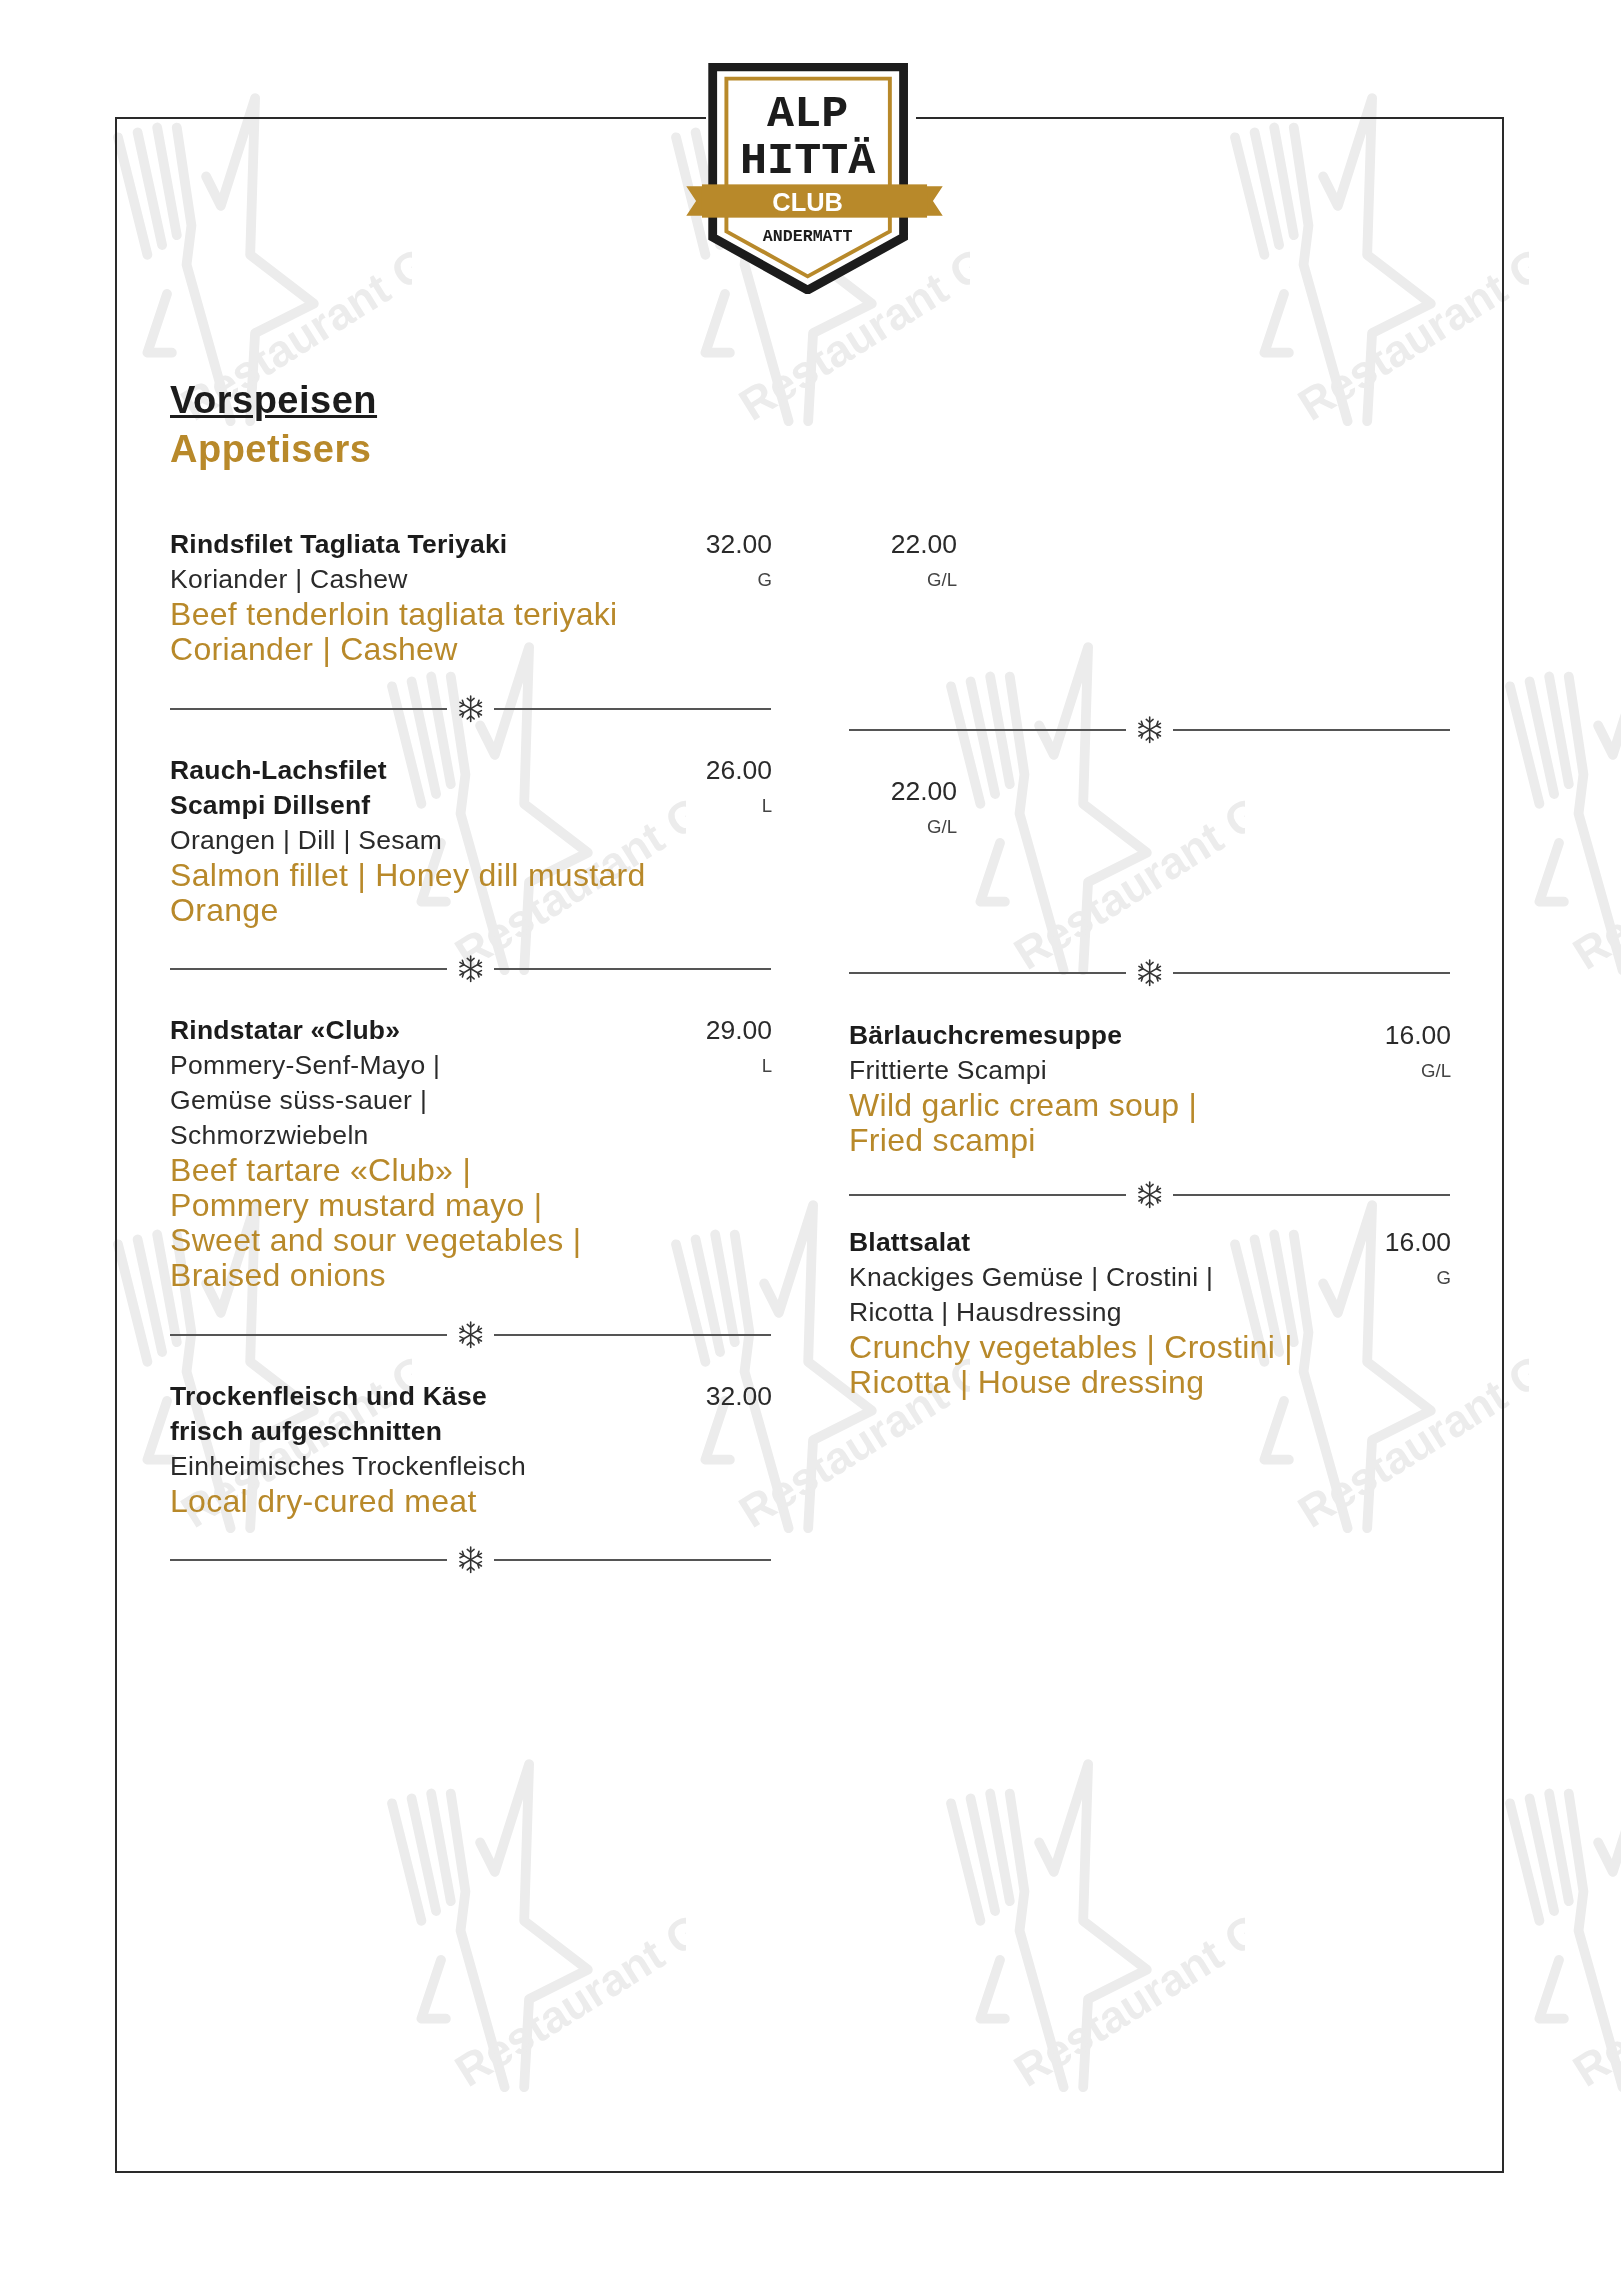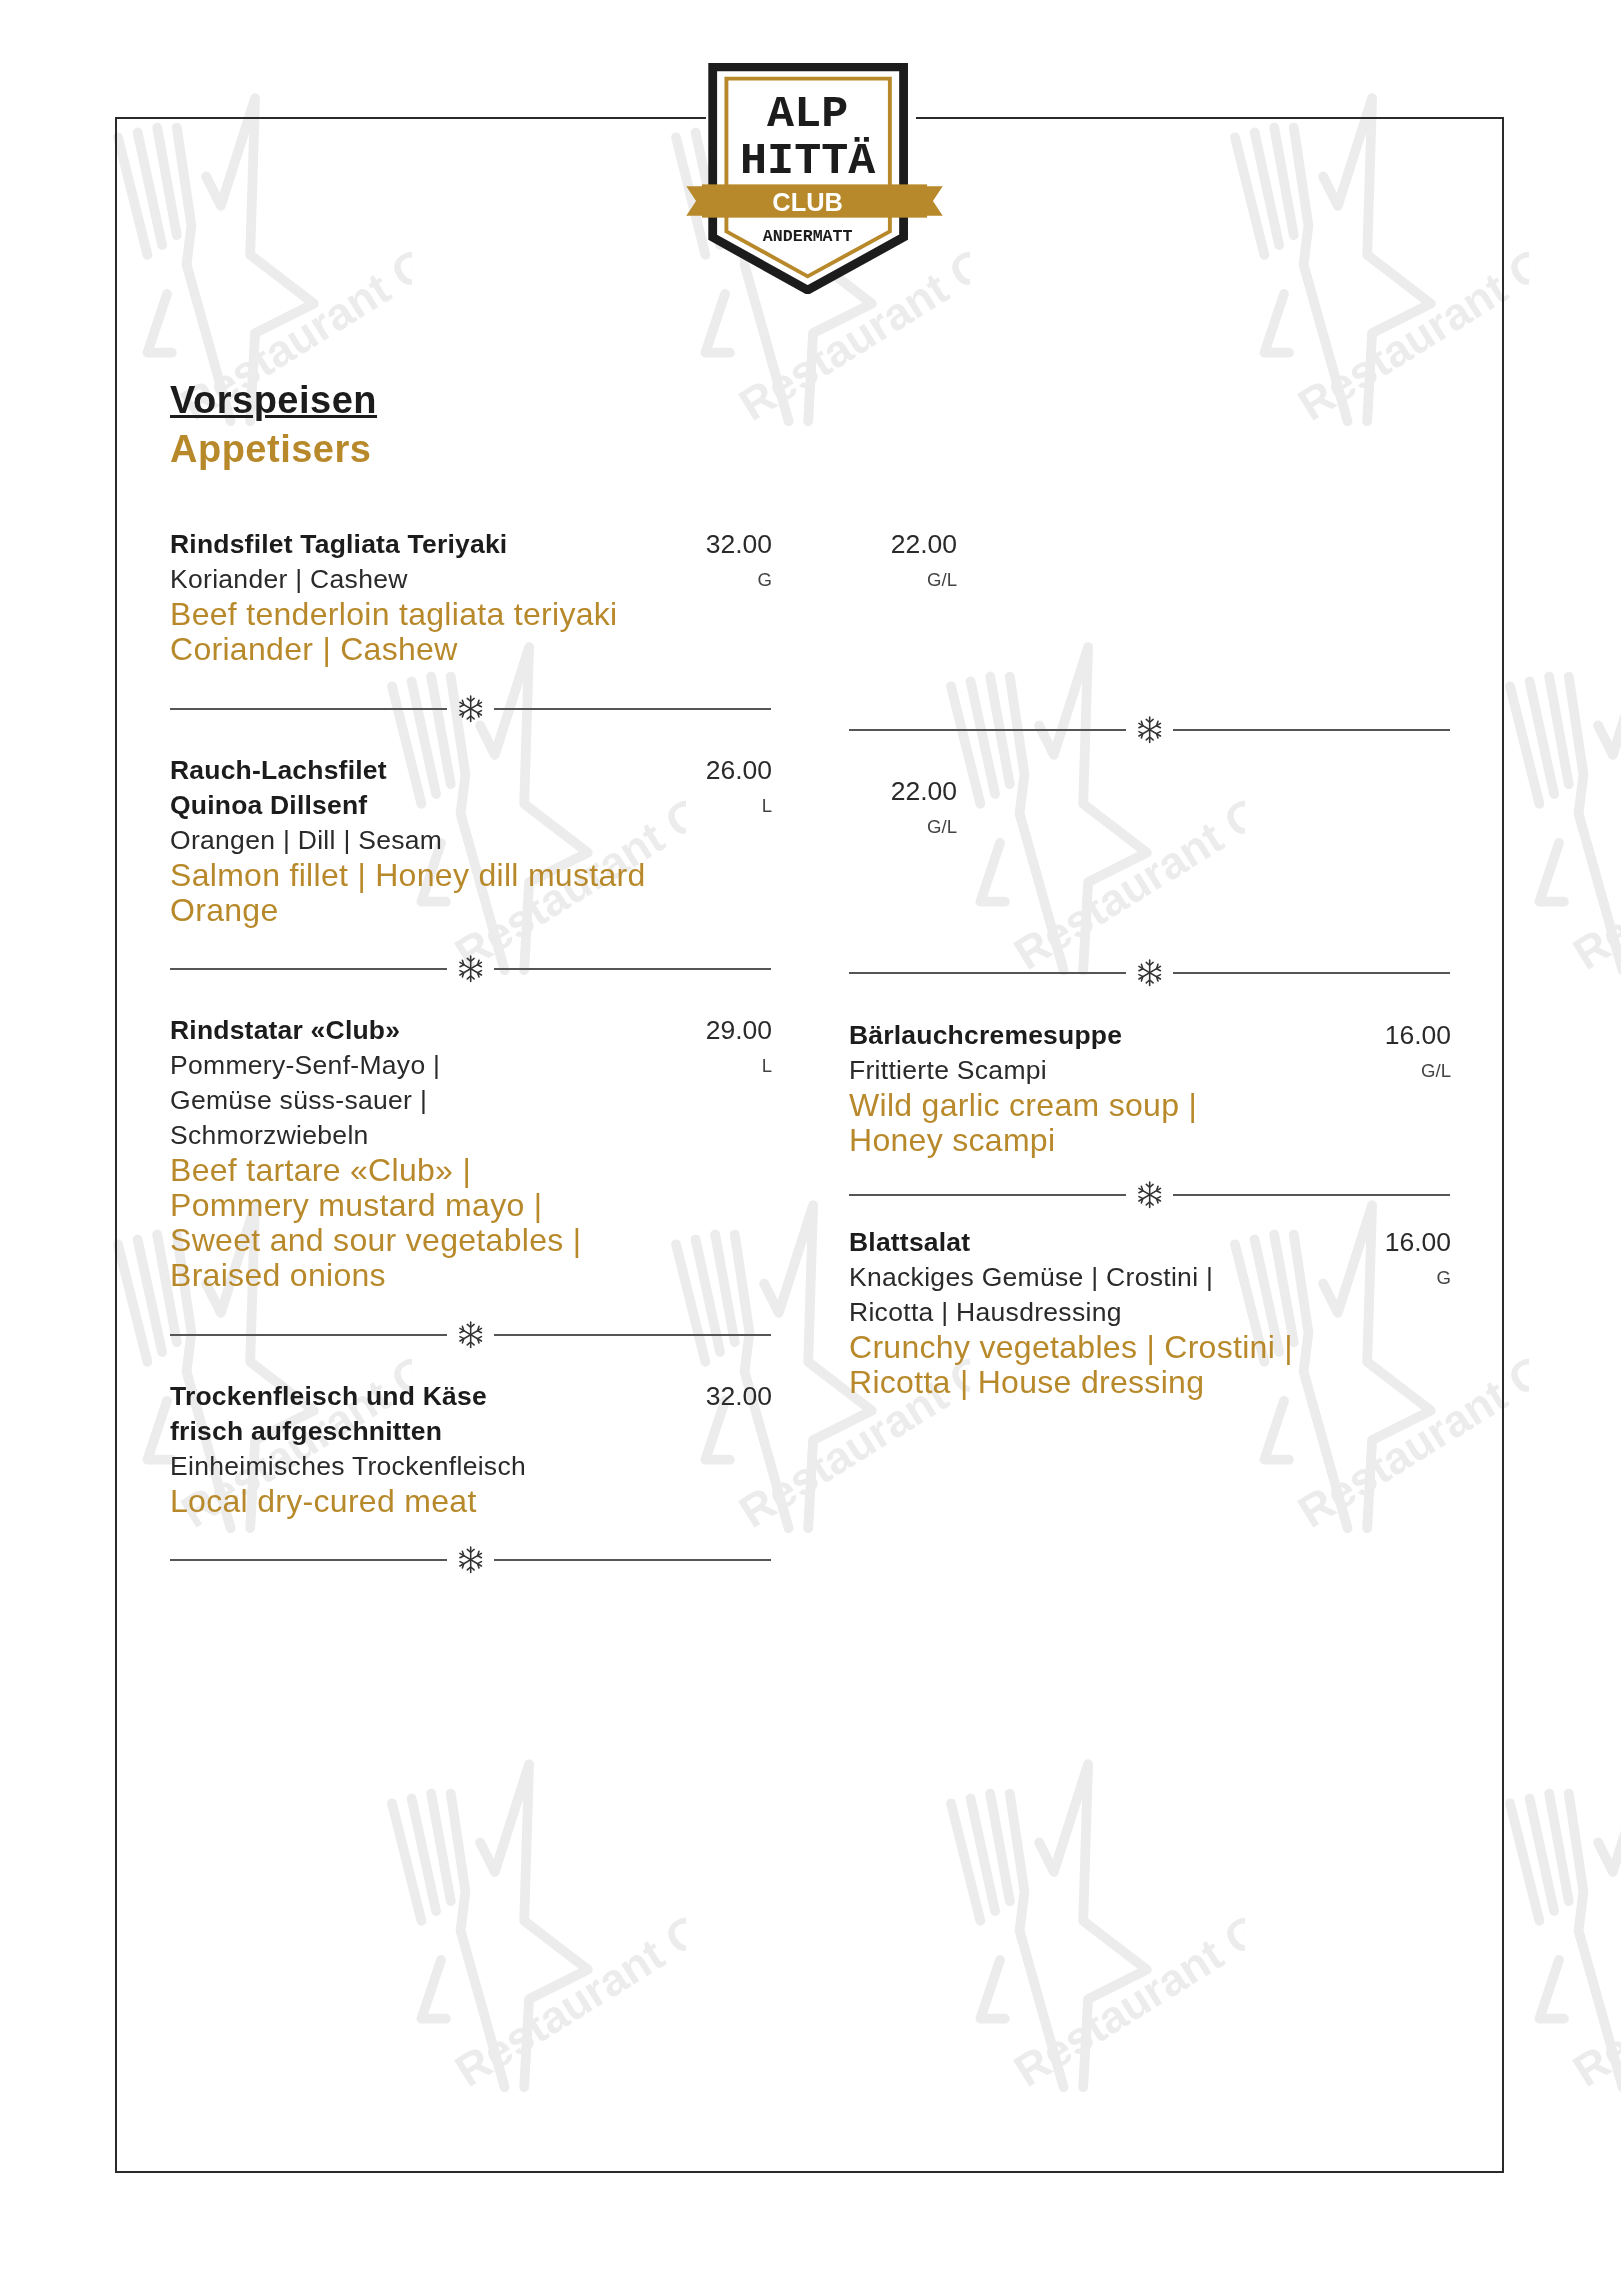--- a/index.html
+++ b/index.html
@@ -174,21 +174,21 @@
             <path d="M25 13 L21 11 L22.5 6.5"></path>
           </g>
         </svg>
 </div>
       <div class="line r"></div>
     </div>
     <div class="item" style="top: 753px;">
       <div class="row">
         <div class="titles">
           <div class="t">Rauch-Lachsfilet</div>
-          <div class="t">Quinoa Dillsenf</div>
+          <div class="t">Scampi Dillsenf</div>
           <div class="d">Orangen | Dill | Sesam</div>
           <div class="e">Salmon fillet | Honey dill mustard</div>
           <div class="e">Orange</div>
         </div>
         <div class="meta">
           <div class="price">26.00</div>
           <div class="allergen">L</div>
         </div>
       </div>
     </div>
@@ -337,21 +337,21 @@
         </svg>
 </div>
       <div class="line r"></div>
     </div>
     <div class="item" style="top: 1018px;">
       <div class="row">
         <div class="titles">
           <div class="t">Bärlauchcremesuppe</div>
           <div class="d">Frittierte Scampi</div>
           <div class="e">Wild garlic cream soup |</div>
-          <div class="e">Honey scampi</div>
+          <div class="e">Fried scampi</div>
         </div>
         <div class="meta">
           <div class="price">16.00</div>
           <div class="allergen">G/L</div>
         </div>
       </div>
     </div>
     <div class="divider" style="top: 1180px;">
       <div class="line l"></div>
       <div class="flake">

